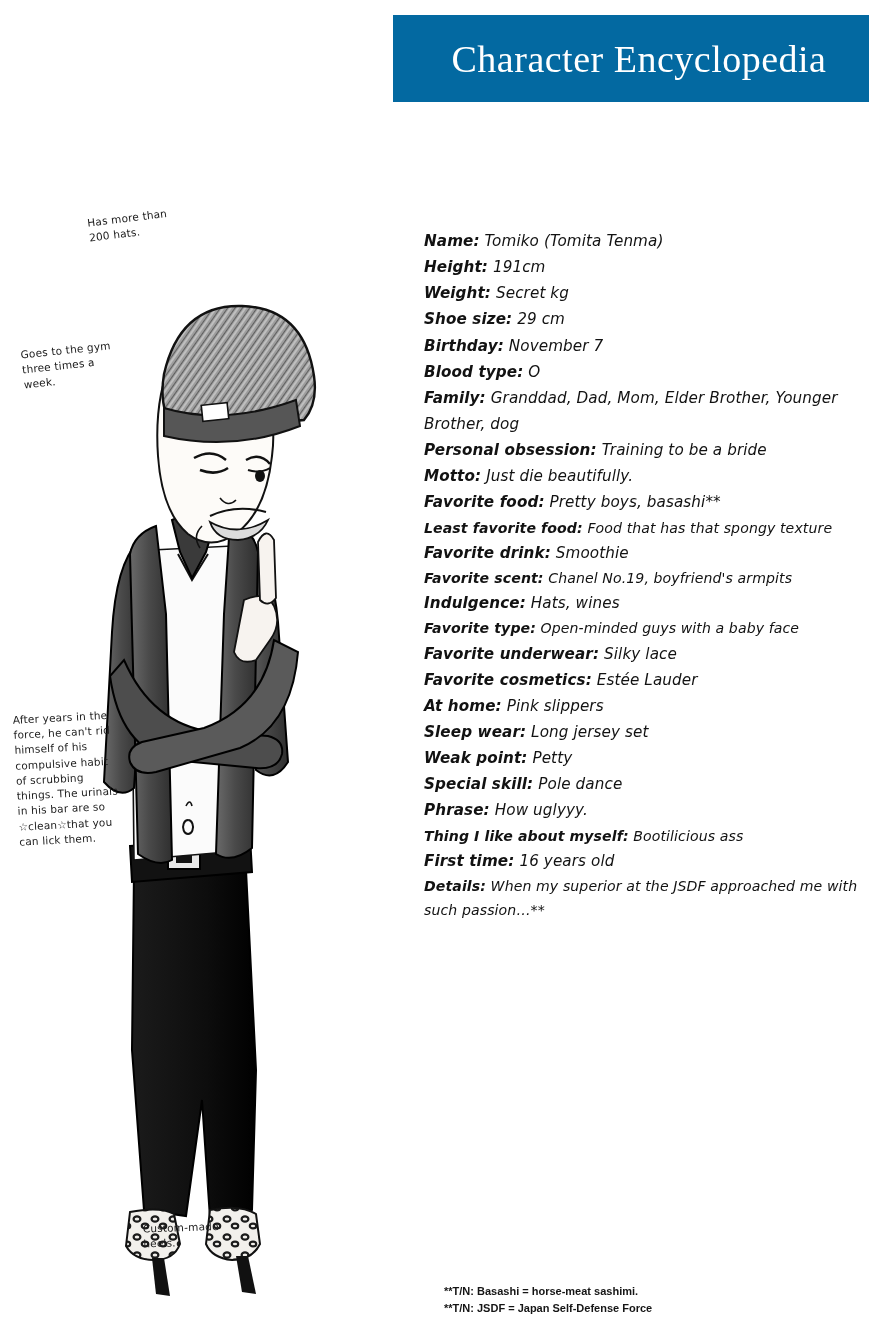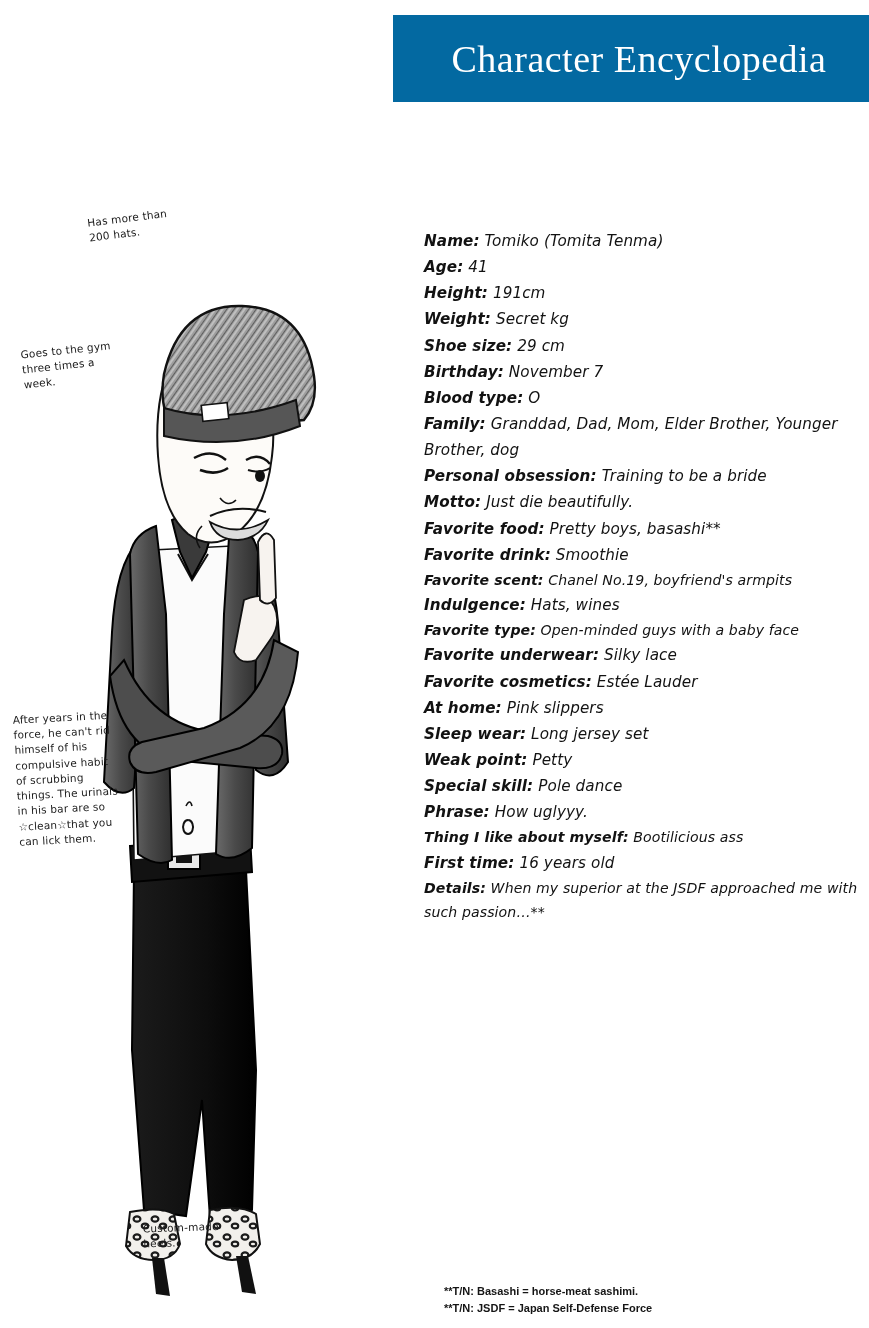--- a/index.html
+++ b/index.html
@@ -202,30 +202,30 @@
   </svg>
 
   <div class="handnote" id="note-hats">Has more than 200 hats.</div>
   <div class="handnote" id="note-gym">Goes to the gym three times a week.</div>
   <div class="handnote" id="note-scrub">After years in the force, he can't rid himself of his compulsive habit of scrubbing things. The urinals in his bar are so ☆clean☆that you can lick them.</div>
   <div class="handnote" id="note-heels">Custom-made heels.</div>
 </div>
 
 <div id="profile-list">
     <div class="profile-row"><span class="label">Name:</span> <span class="value">Tomiko (Tomita Tenma)</span></div>
-    <div class="profile-row"><span class="label">Age:</span> <span class="value">41</span></div>
     <div class="profile-row"><span class="label">Height:</span> <span class="value">191cm</span></div>
     <div class="profile-row"><span class="label">Weight:</span> <span class="value">Secret kg</span></div>
     <div class="profile-row"><span class="label">Shoe size:</span> <span class="value">29 cm</span></div>
     <div class="profile-row"><span class="label">Birthday:</span> <span class="value">November 7</span></div>
     <div class="profile-row"><span class="label">Blood type:</span> <span class="value">O</span></div>
     <div class="profile-row"><span class="label">Family:</span> <span class="value">Granddad, Dad, Mom, Elder Brother, Younger Brother, dog</span></div>
     <div class="profile-row"><span class="label">Personal obsession:</span> <span class="value">Training to be a bride</span></div>
     <div class="profile-row"><span class="label">Motto:</span> <span class="value">Just die beautifully.</span></div>
     <div class="profile-row"><span class="label">Favorite food:</span> <span class="value">Pretty boys, basashi**</span></div>
+    <div class="profile-row small"><span class="label">Least favorite food:</span> <span class="value">Food that has that spongy texture</span></div>
     <div class="profile-row"><span class="label">Favorite drink:</span> <span class="value">Smoothie</span></div>
     <div class="profile-row small"><span class="label">Favorite scent:</span> <span class="value">Chanel No.19, boyfriend's armpits</span></div>
     <div class="profile-row"><span class="label">Indulgence:</span> <span class="value">Hats, wines</span></div>
     <div class="profile-row small"><span class="label">Favorite type:</span> <span class="value">Open-minded guys with a baby face</span></div>
     <div class="profile-row"><span class="label">Favorite underwear:</span> <span class="value">Silky lace</span></div>
     <div class="profile-row"><span class="label">Favorite cosmetics:</span> <span class="value">Estée Lauder</span></div>
     <div class="profile-row"><span class="label">At home:</span> <span class="value">Pink slippers</span></div>
     <div class="profile-row"><span class="label">Sleep wear:</span> <span class="value">Long jersey set</span></div>
     <div class="profile-row"><span class="label">Weak point:</span> <span class="value">Petty</span></div>
     <div class="profile-row"><span class="label">Special skill:</span> <span class="value">Pole dance</span></div>

